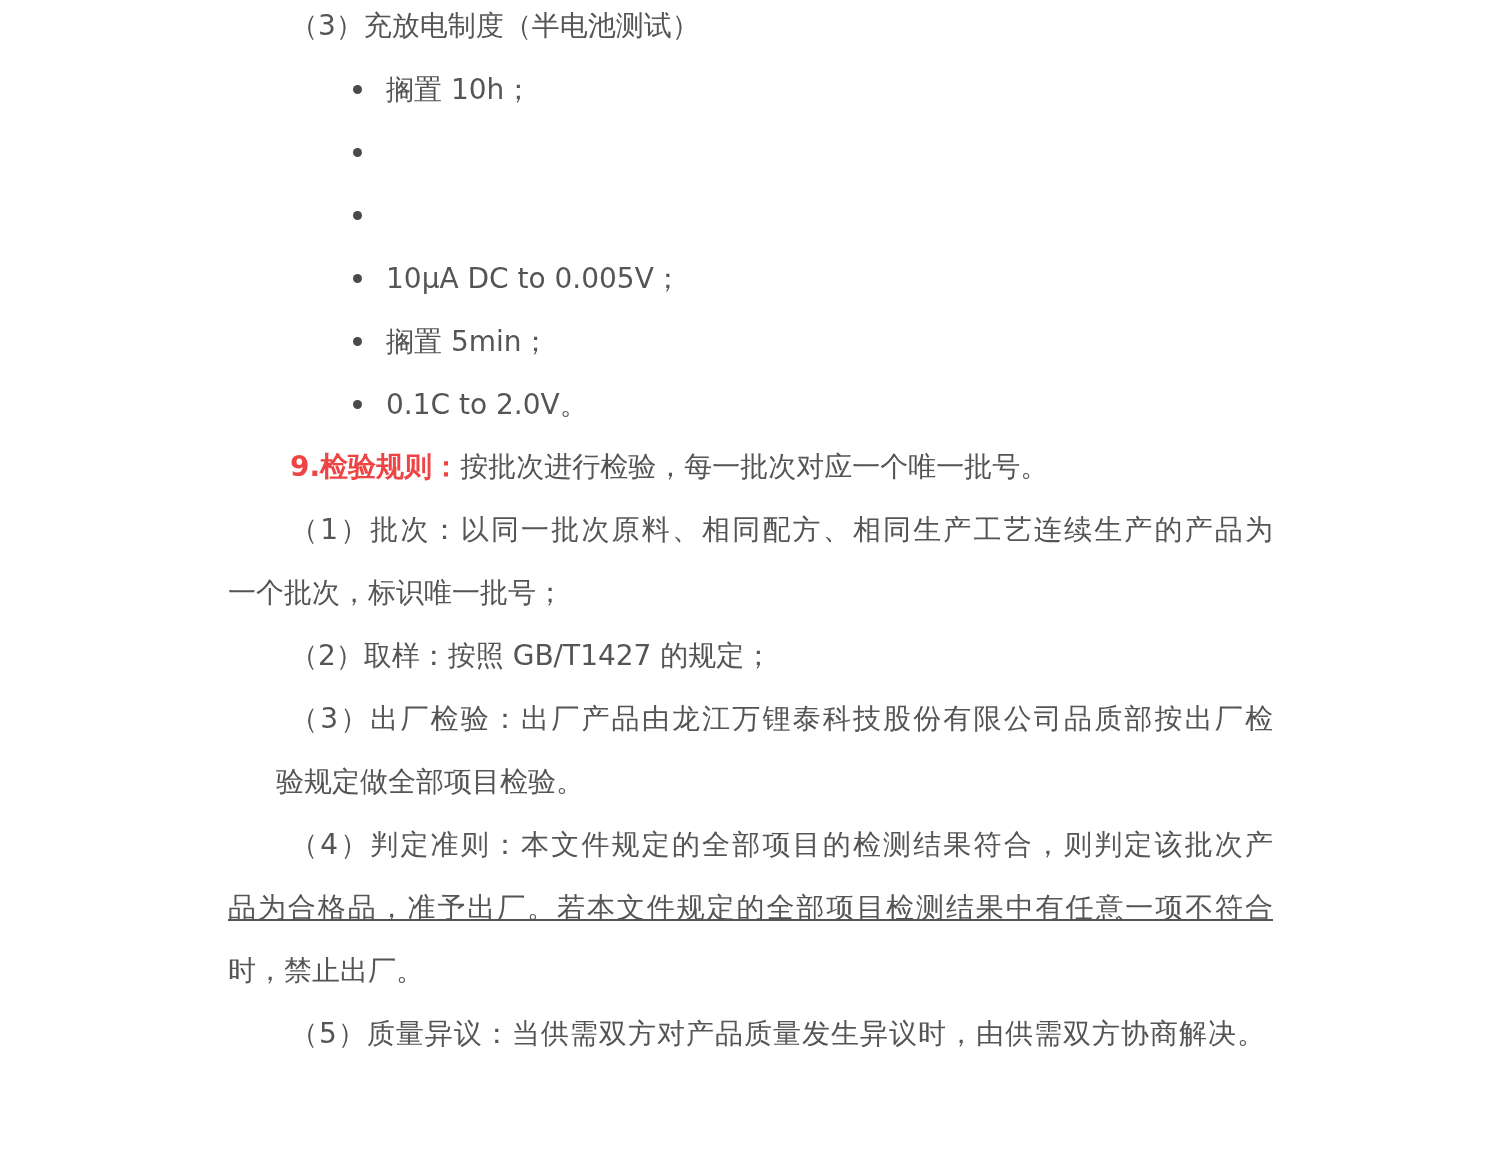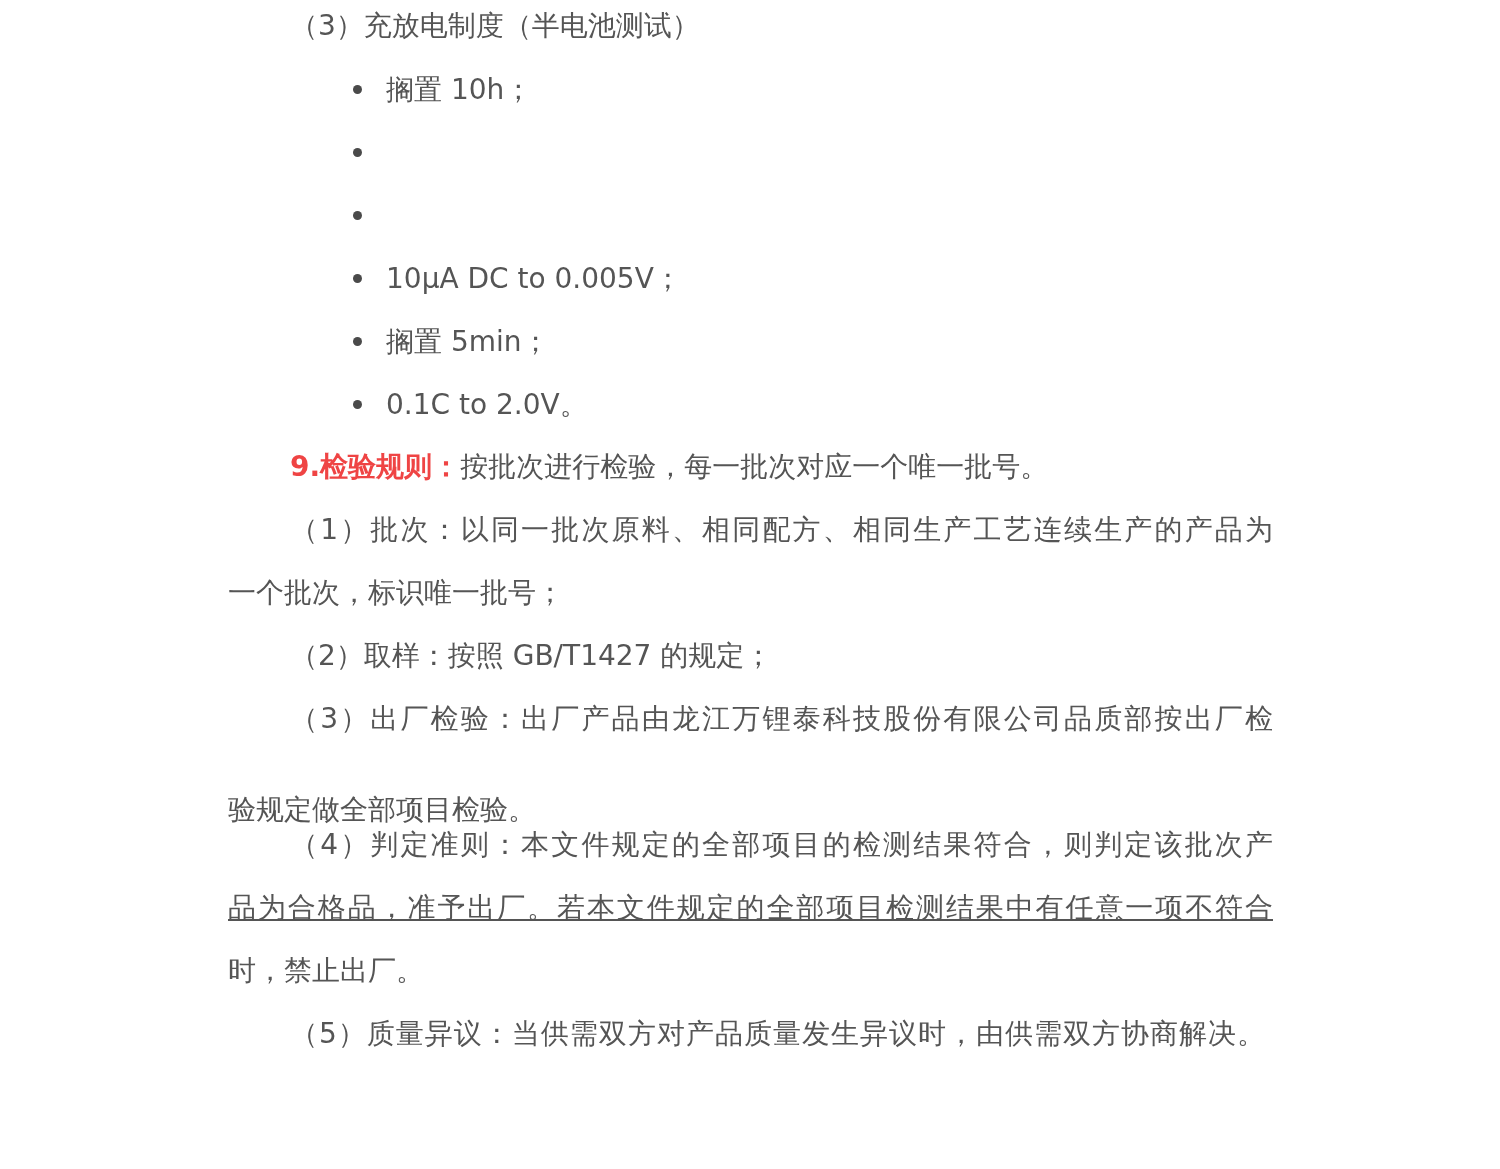--- a/index.html
+++ b/index.html
@@ -55,21 +55,21 @@
   <div class="line indent" style="top:447px;">
     <span class="bold">9.检验规则：</span><span>按批次进行检验，每一批次对应一个唯一批号。</span>
   </div>
 
   <div class="line indent" style="top:510px; width:983px; text-align:justify; text-align-last:justify;">（1）批次：以同一批次原料、相同配方、相同生产工艺连续生产的产品为</div>
   <div class="line flush" style="top:573px;">一个批次，标识唯一批号；</div>
 
   <div class="line indent" style="top:636px;">（2）取样：按照 GB/T1427 的规定；</div>
 
   <div class="line indent" style="top:699px; width:983px; text-align:justify; text-align-last:justify;">（3）出厂检验：出厂产品由龙江万锂泰科技股份有限公司品质部按出厂检</div>
-  <div class="line flush" style="top:790px;">验规定做全部项目检验。</div>
+  <div class="line flush" style="top:762px;margin-left:48px;">验规定做全部项目检验。</div>
 
   <div class="line indent" style="top:825px; width:983px; text-align:justify; text-align-last:justify;">（4）判定准则：本文件规定的全部项目的检测结果符合，则判定该批次产</div>
   <div class="line flush justify" style="top:888px;text-decoration:underline;">品为合格品，准予出厂。若本文件规定的全部项目检测结果中有任意一项不符合</div>
   <div class="line flush" style="top:951px;">时，禁止出厂。</div>
 
   <div class="line indent" style="top:1014px; width:975px; text-align:justify; text-align-last:justify;">（5）质量异议：当供需双方对产品质量发生异议时，由供需双方协商解决。</div>
 
 </div>
 
 </body></html>

